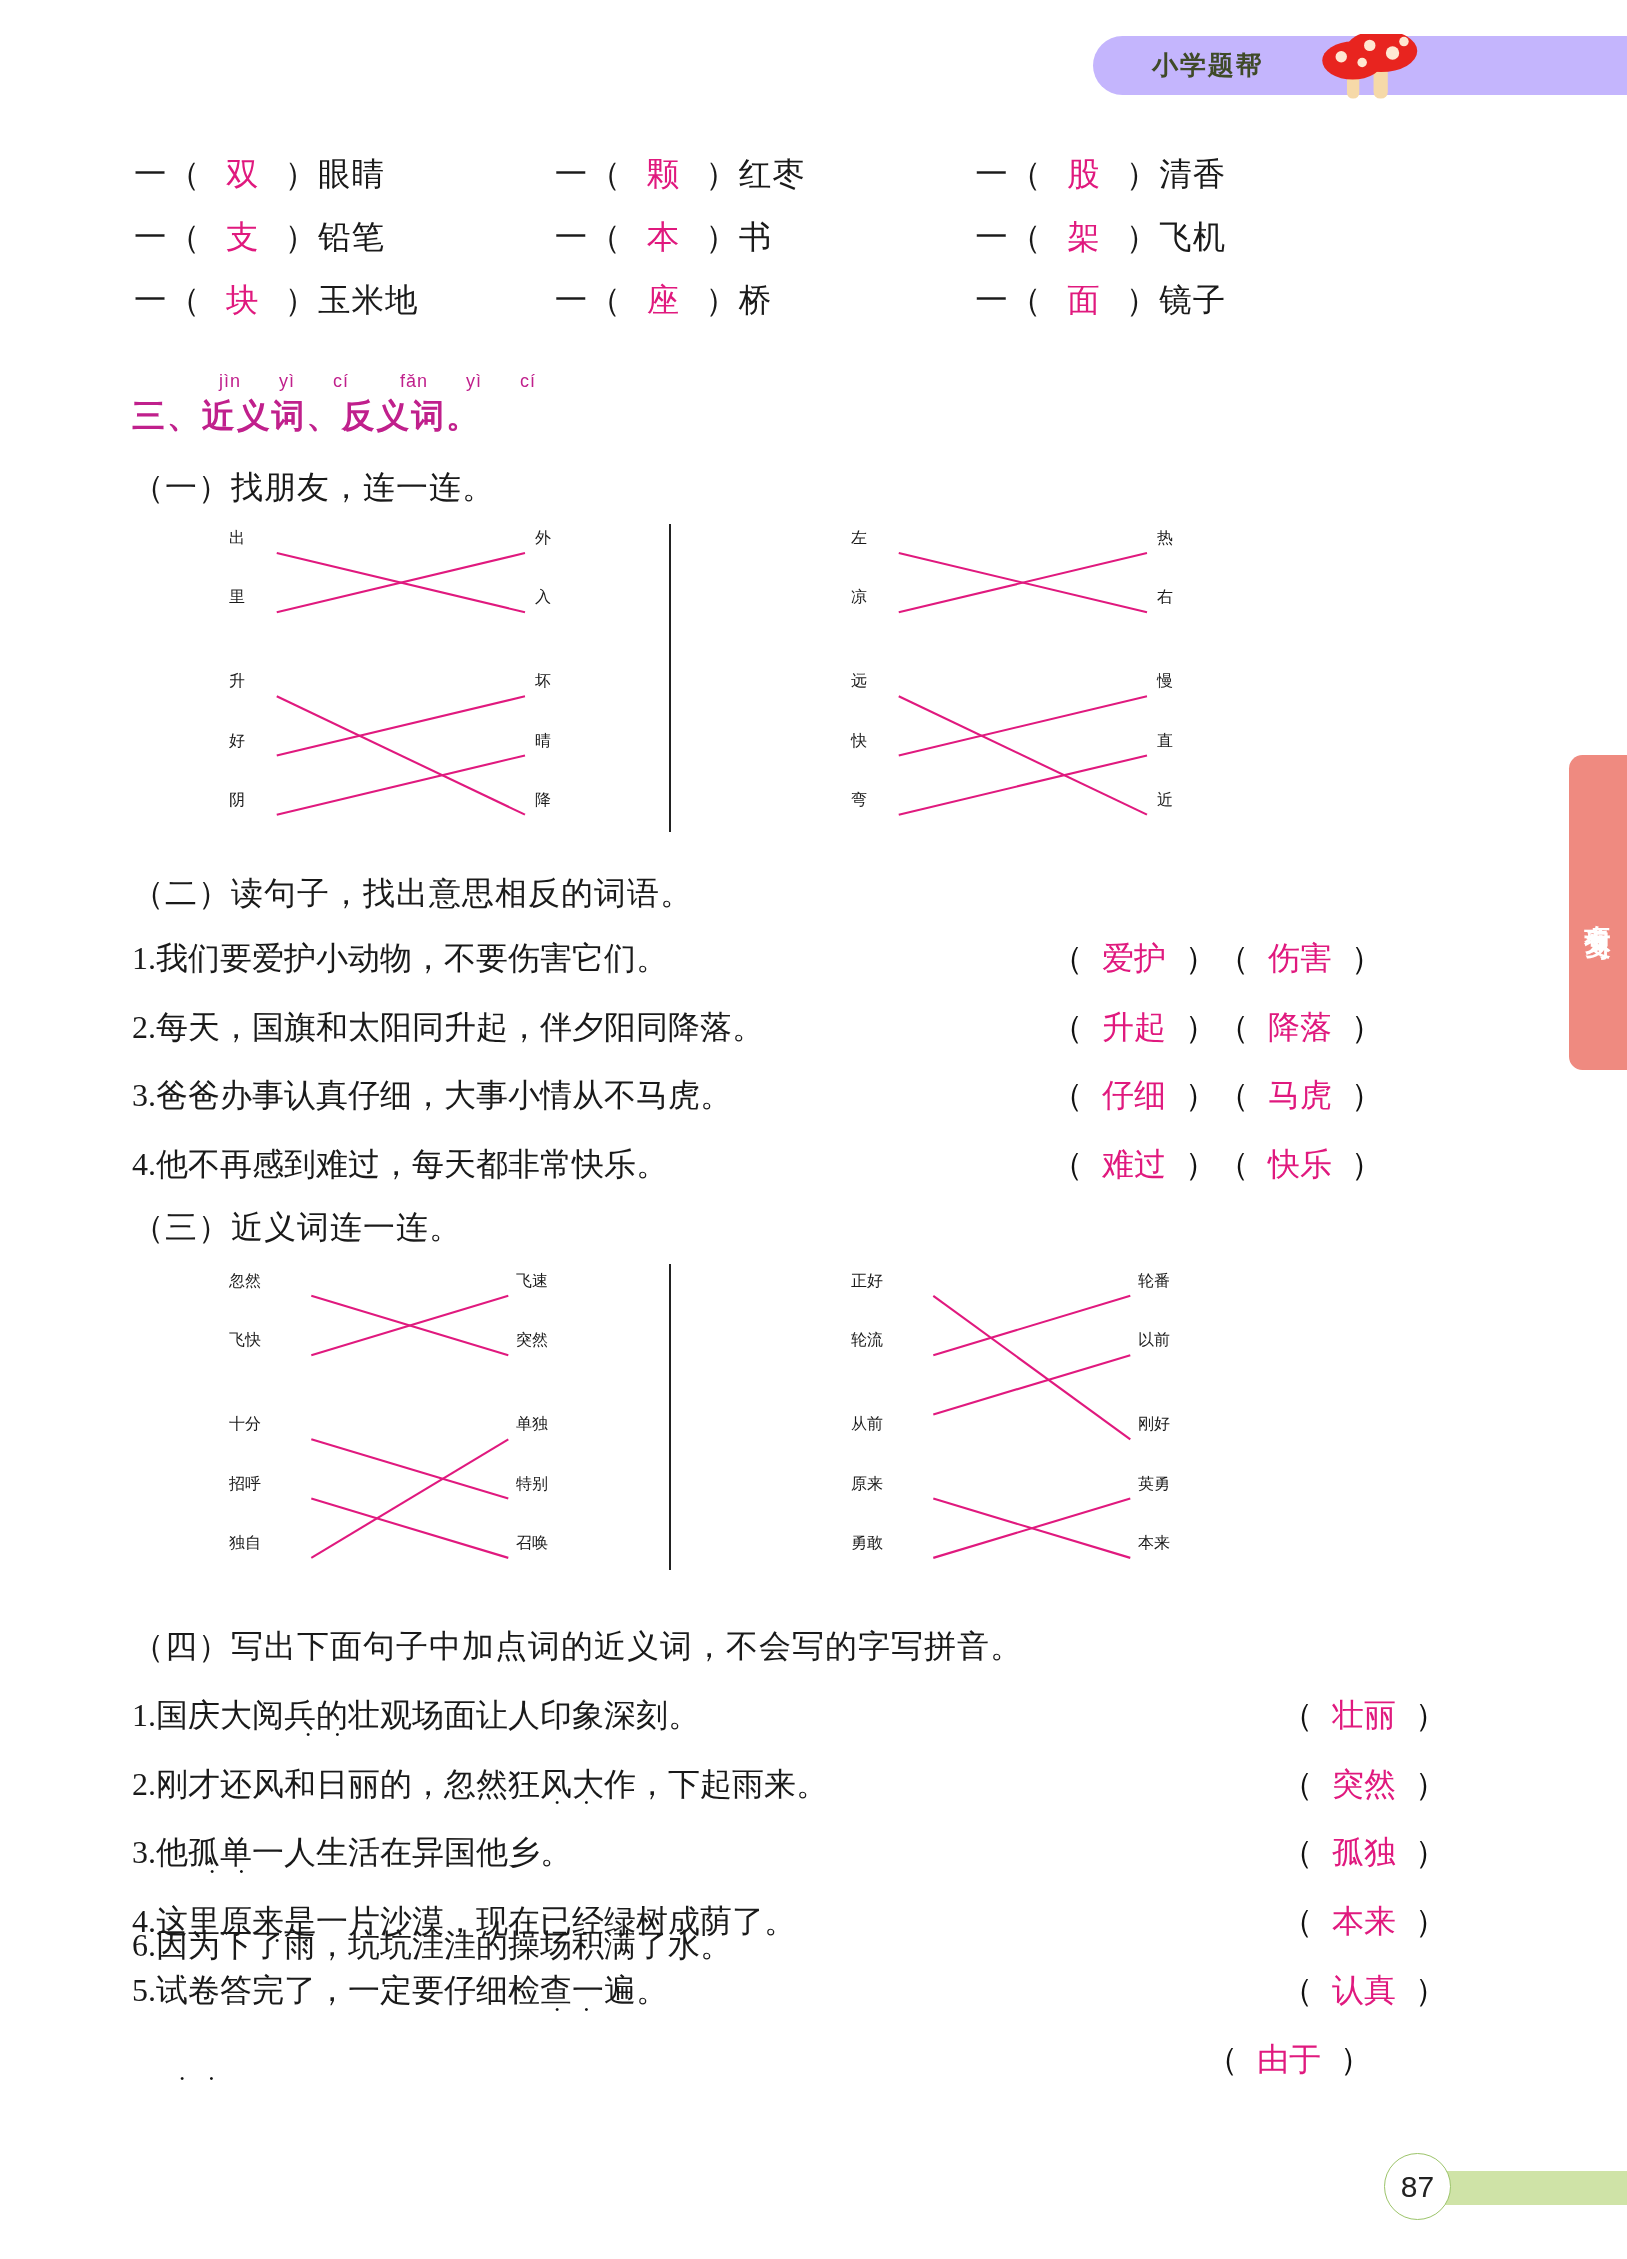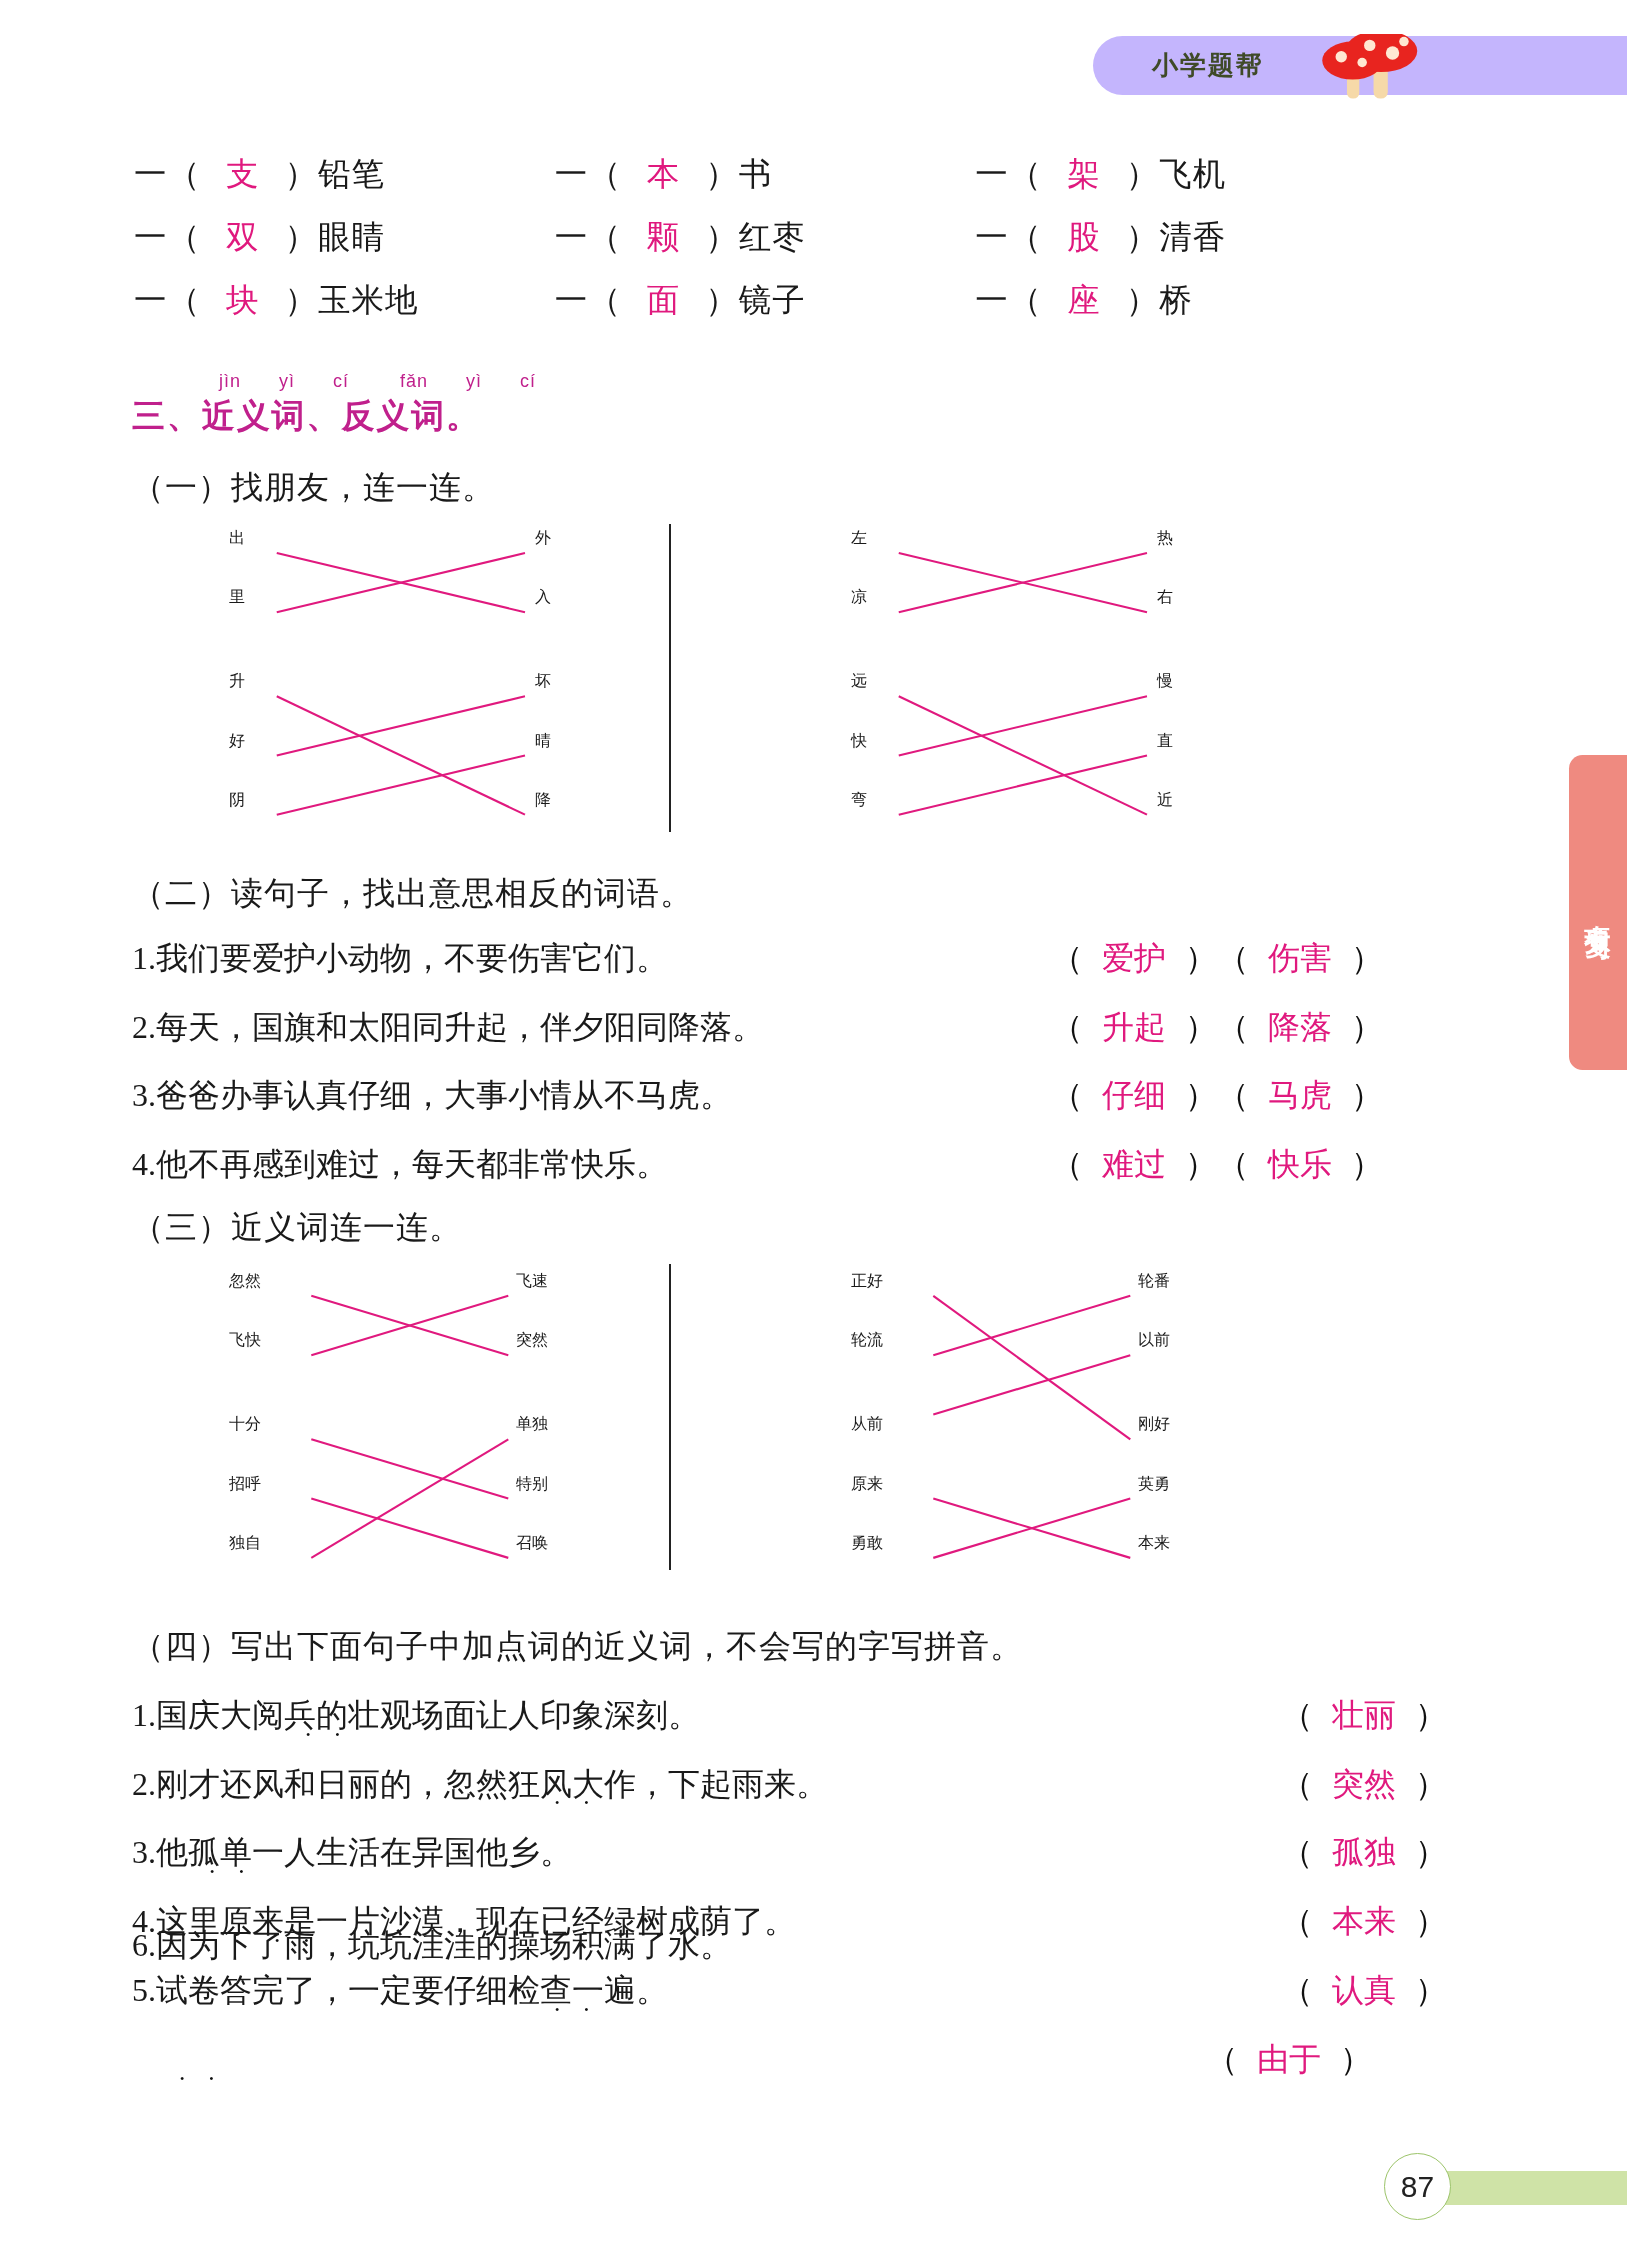--- a/index.html
+++ b/index.html
@@ -109,33 +109,33 @@
 
   <div class="side-tab">
     <div class="side-tab-label">专项复习</div>
   </div>
 
   <div class="footer-bar"></div>
   <div class="page-num">87</div>
 
   <div class="mw-block">
     <div class="mw-row">
+      <div class="mw-cell"><span>一（</span><span class="ans">双</span><span>）眼睛</span></div>
+      <div class="mw-cell"><span>一（</span><span class="ans">颗</span><span>）红枣</span></div>
+      <div class="mw-cell"><span>一（</span><span class="ans">股</span><span>）清香</span></div>
+    </div>
+    <div class="mw-row">
       <div class="mw-cell"><span>一（</span><span class="ans">支</span><span>）铅笔</span></div>
       <div class="mw-cell"><span>一（</span><span class="ans">本</span><span>）书</span></div>
       <div class="mw-cell"><span>一（</span><span class="ans">架</span><span>）飞机</span></div>
     </div>
     <div class="mw-row">
-      <div class="mw-cell"><span>一（</span><span class="ans">双</span><span>）眼睛</span></div>
-      <div class="mw-cell"><span>一（</span><span class="ans">颗</span><span>）红枣</span></div>
-      <div class="mw-cell"><span>一（</span><span class="ans">股</span><span>）清香</span></div>
-    </div>
-    <div class="mw-row">
       <div class="mw-cell"><span>一（</span><span class="ans">块</span><span>）玉米地</span></div>
+      <div class="mw-cell"><span>一（</span><span class="ans">座</span><span>）桥</span></div>
       <div class="mw-cell"><span>一（</span><span class="ans">面</span><span>）镜子</span></div>
-      <div class="mw-cell"><span>一（</span><span class="ans">座</span><span>）桥</span></div>
     </div>
   </div>
 
   <div class="sec-title-wrap">
     <div class="pinyin-row">
       <span>jìn</span>
       <span>yì</span>
       <span>cí</span>
       <span class="gap"></span>
       <span>fǎn</span>

